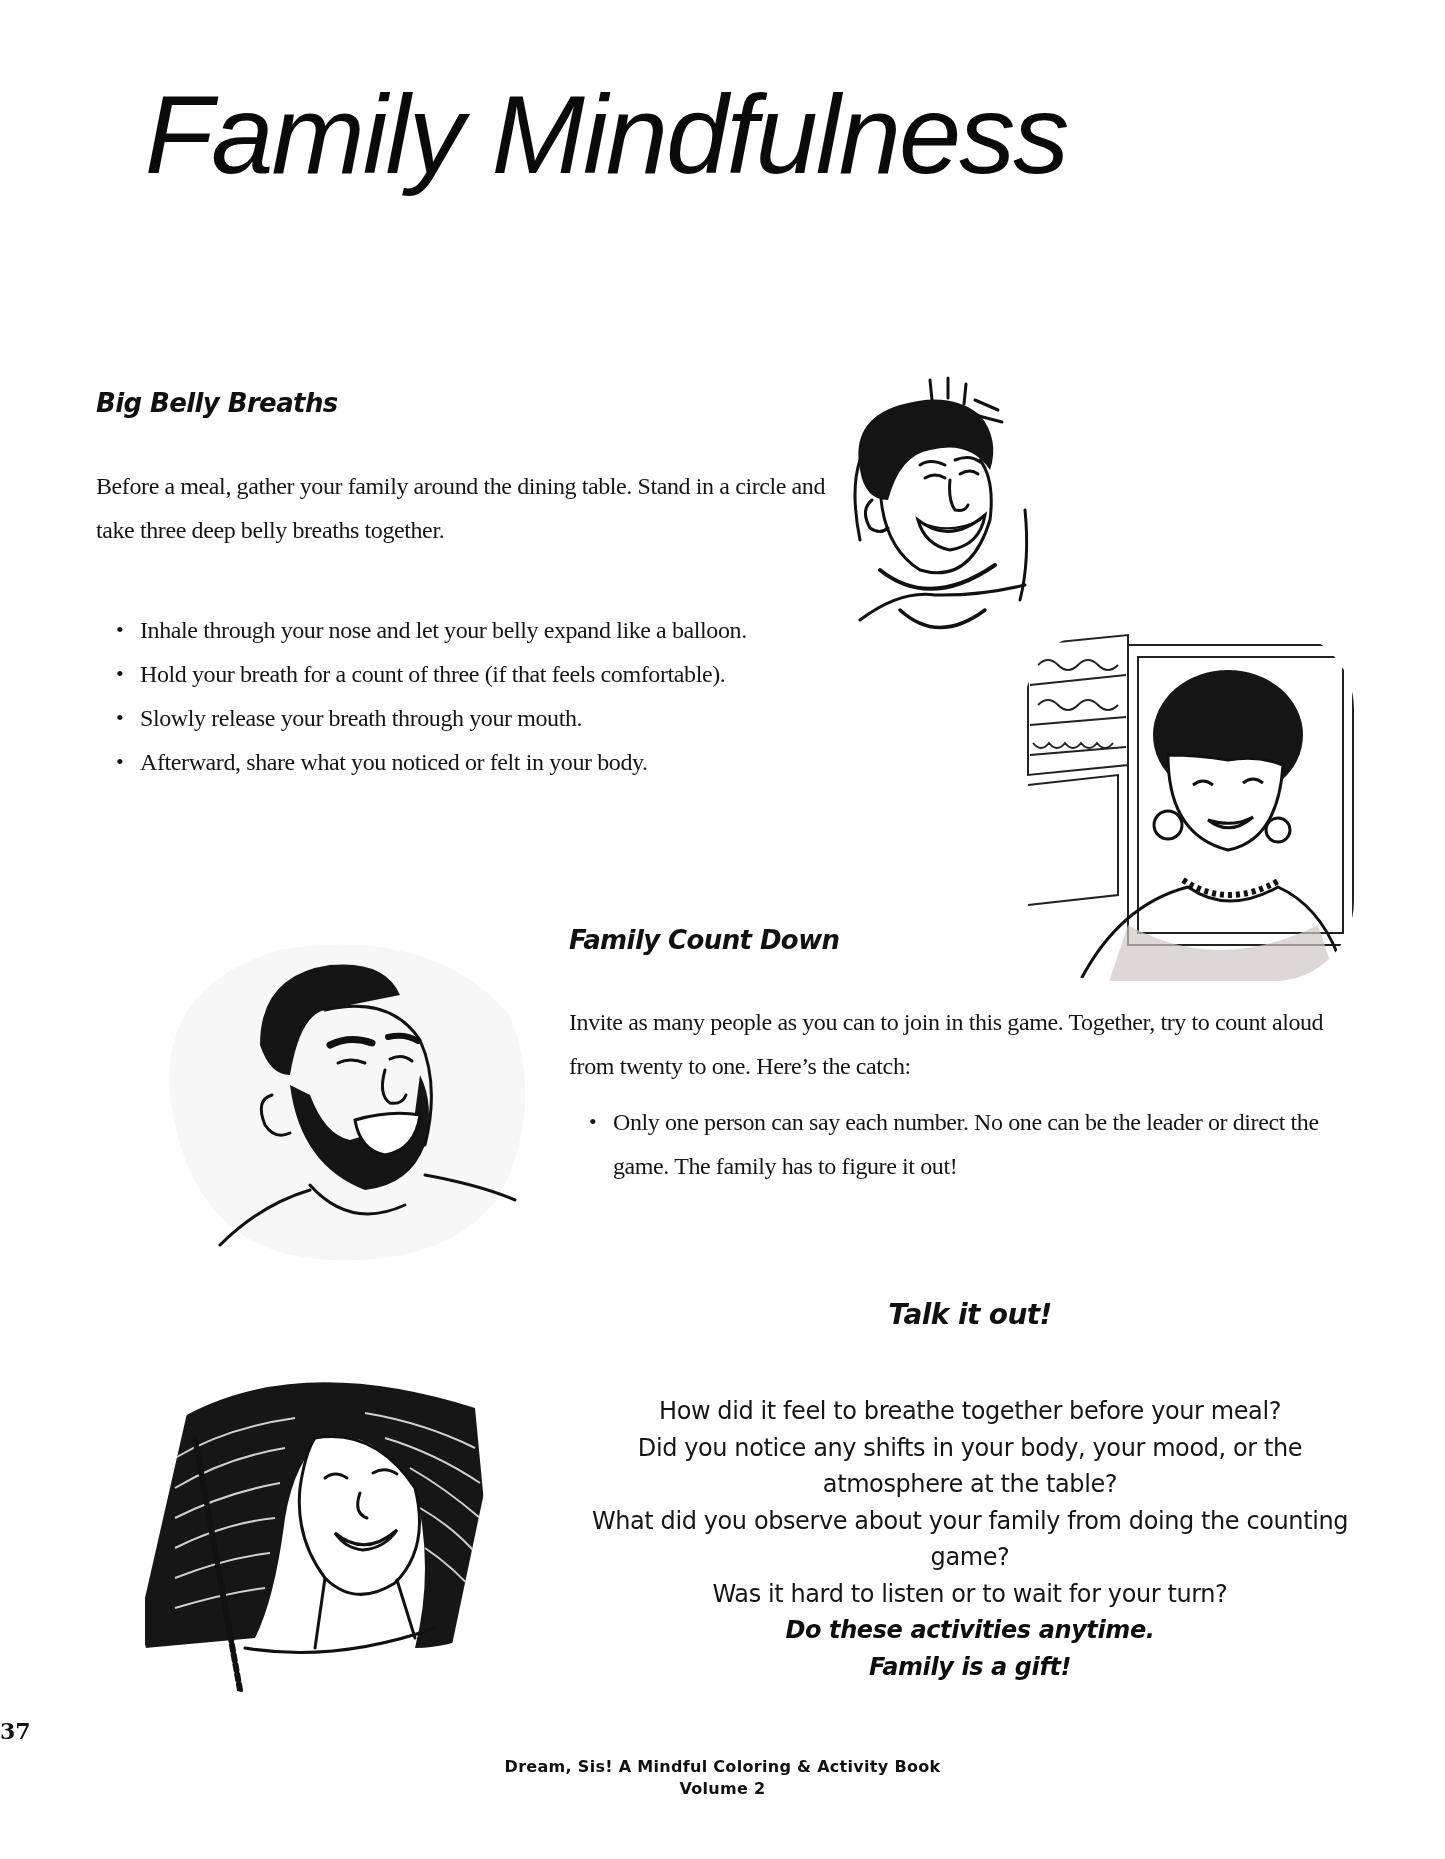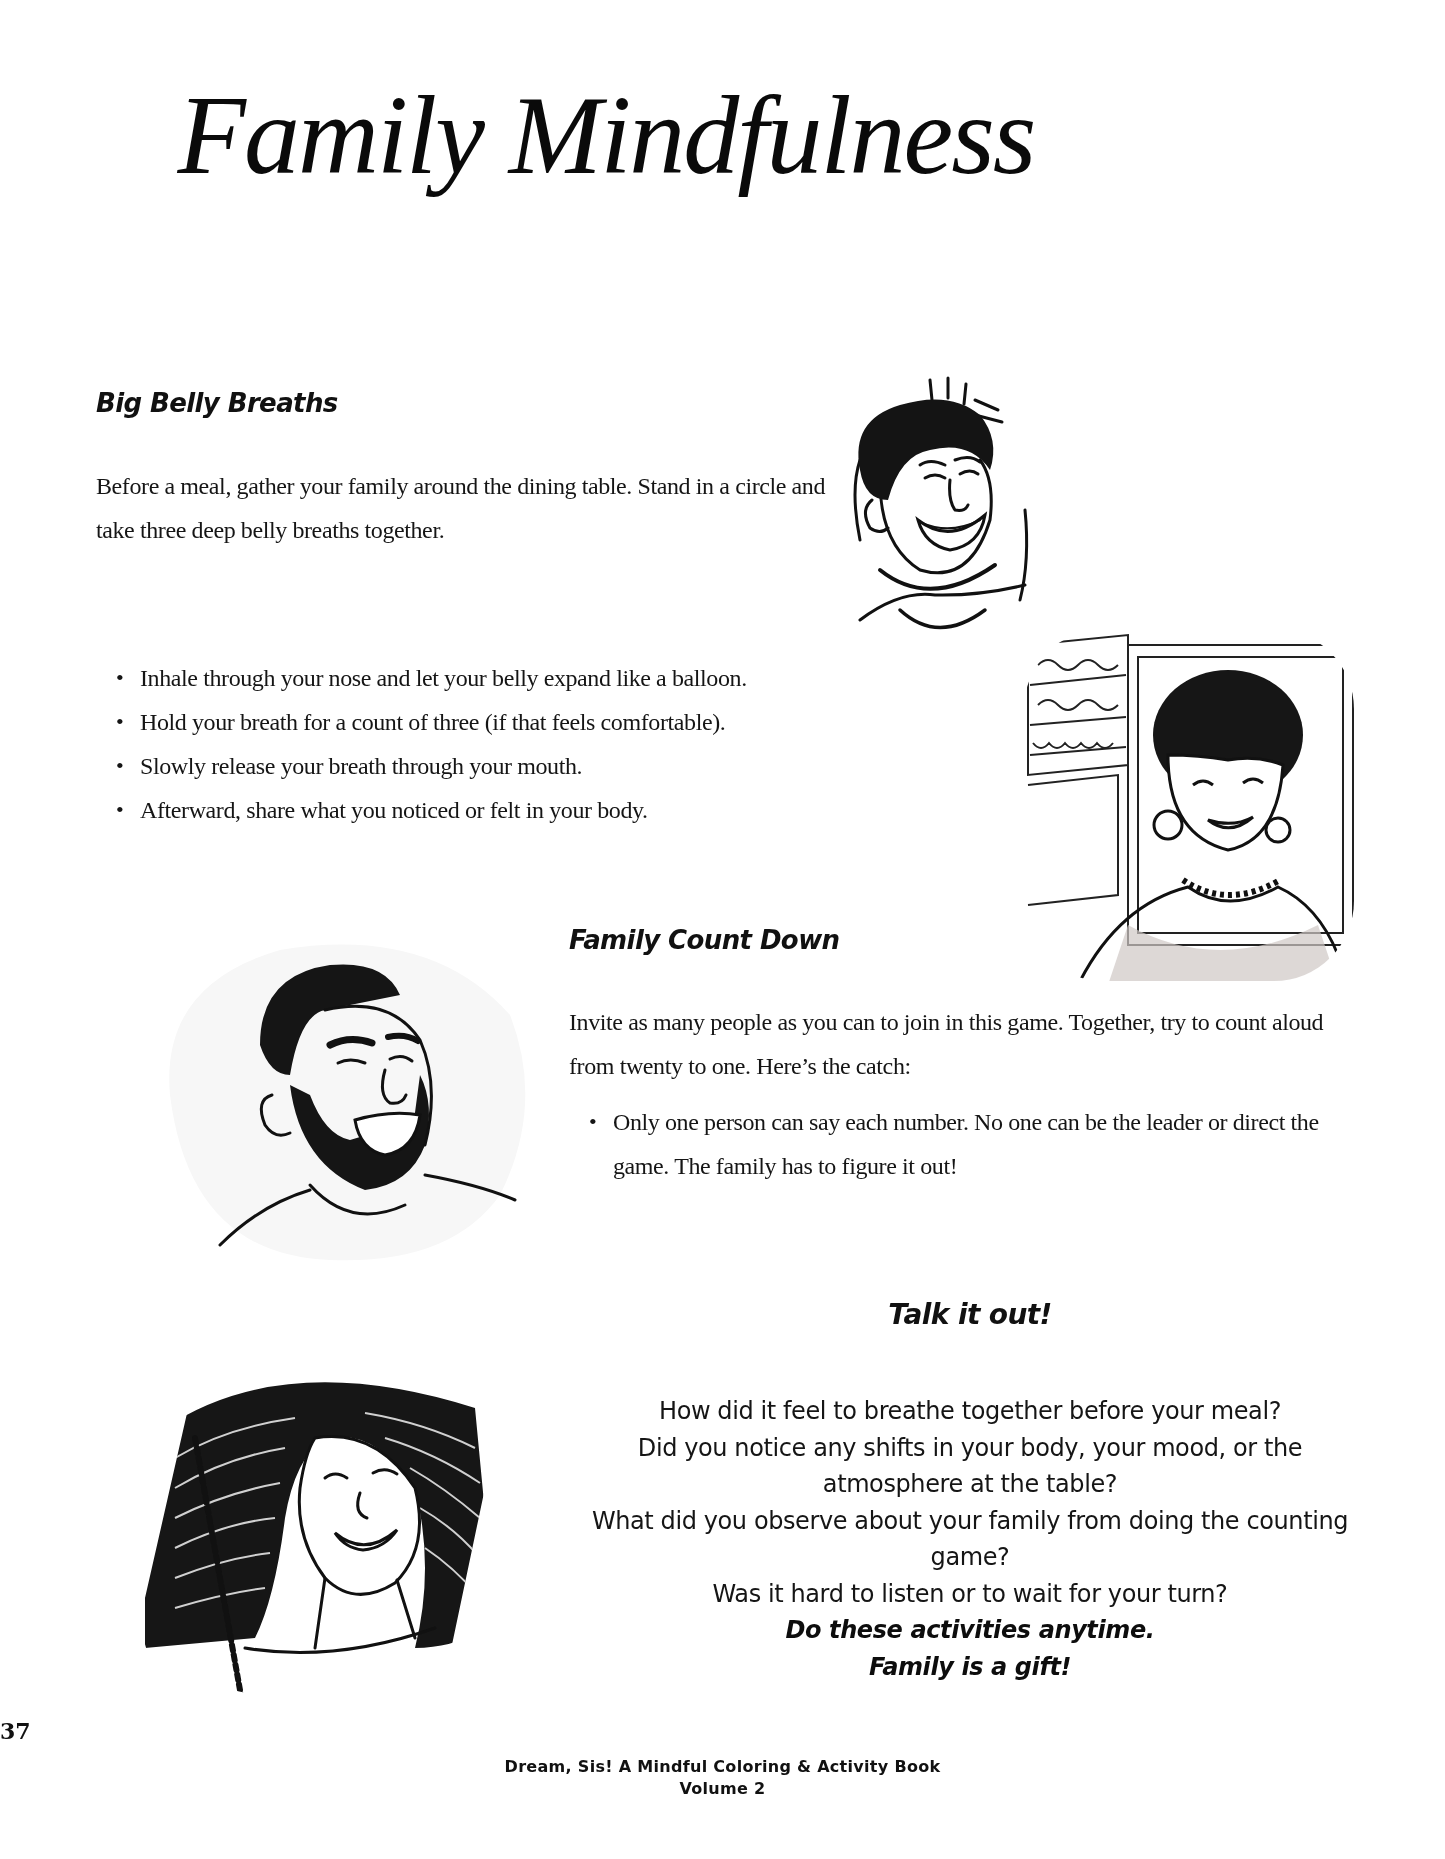--- a/index.html
+++ b/index.html
@@ -6,21 +6,21 @@
   body {
     width: 1445px; height: 1859px; position: relative; overflow: hidden;
     color: #111111;
     font-family: "DejaVu Sans", sans-serif;
   }
   .page { position: absolute; inset: 0; }
 
   .title {
     position: absolute; left: 0; width: 1212px; top: 60px;
     text-align: center;
-    font-family: Liberation Serif, serif;
+    font-family: Liberation Sans, sans-serif;
     font-style: italic;
     font-size: 112px; line-height: 150px;
     letter-spacing: -2px;
     color: #0a0a0a;
   }
   .subtitle {
     position: absolute; left: 150px; width: 1145px; top: 238px;
     text-align: center;
     font-family: "DejaVu Serif", serif;
     font-size: 39px; line-height: 54px;
@@ -47,21 +47,21 @@
   ul.bullets li {
     position: relative; padding-left: 44px;
   }
   ul.bullets li::before {
     content: "\2022"; position: absolute; left: 20px; top: 0;
     font-size: 22px;
   }
 
   .sec1-h { left: 96px; top: 388px; }
   .sec1-body { left: 96px; top: 464px; width: 760px; }
-  .sec1-list { left: 96px; top: 608px; width: 740px; margin-top: 48px; }
+  .sec1-list { left: 96px; top: 608px; width: 740px; }
 
   .sec2-h { left: 569px; top: 925px; }
   .sec2-body { left: 569px; top: 1000px; width: 800px; }
   .sec2-list { left: 569px; top: 1100px; width: 800px; }
 
   .talk-h {
     position: absolute; left: 580px; width: 780px; top: 1298px;
     text-align: center;
     font-weight: bold; font-style: italic; font-size: 28px; letter-spacing: -0.6px;
   }

